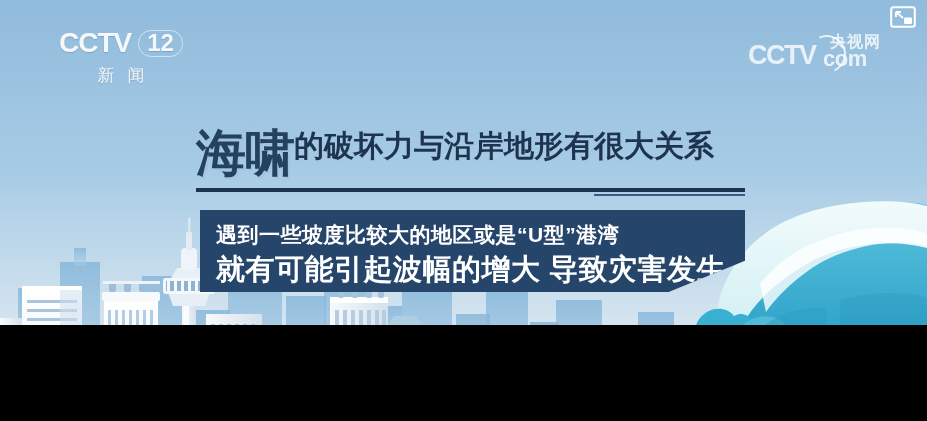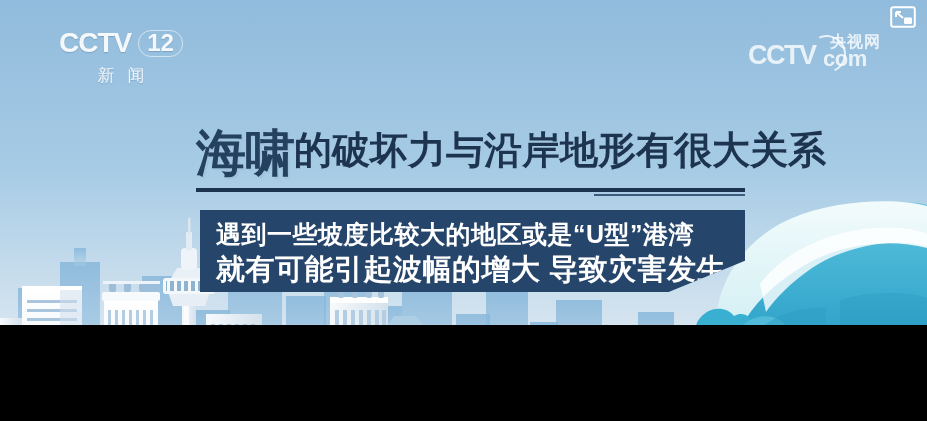--- a/index.html
+++ b/index.html
@@ -130,21 +130,21 @@
   }
   #headline .big {
     font-size: 50px;
     font-weight: 700;
     color: #24415f;
     letter-spacing: -1px;
     line-height: 0.96;
     text-shadow: 2px 2px 0 rgba(160,190,215,0.55);
   }
   #headline .rest {
-    font-size: 38px;
+    font-size: 30px;
     font-weight: 700;
     color: #1d3450;
     letter-spacing: 0px;
     line-height: 1.12;
     padding-bottom: 2px;
     text-shadow: 1px 1px 0 rgba(170,198,220,0.45);
   }
   #headline-rule {
     position: absolute;
     left: 196px; top: 188px;
@@ -169,21 +169,21 @@
     padding: 9px 0 0 16px;
     box-sizing: border-box;
     user-select: none;
   }
   #subtitle-panel .line {
     color: #ffffff;
     font-weight: 700;
     white-space: nowrap;
     letter-spacing: 0.5px;
   }
-  #subtitle-panel .l1 { font-size: 25px; line-height: 31px; }
+  #subtitle-panel .l1 { font-size: 21px; line-height: 31px; }
   #subtitle-panel .l2 { font-size: 29px; line-height: 35px; margin-top: 2px; }
 </style>
 </head>
 <body>
 
 <div id="frame">
 
   <svg id="art" viewBox="0 0 927 421" preserveAspectRatio="none" xmlns="http://www.w3.org/2000/svg">
     <defs>
       <linearGradient id="gSky" x1="0" y1="0" x2="0" y2="1">

